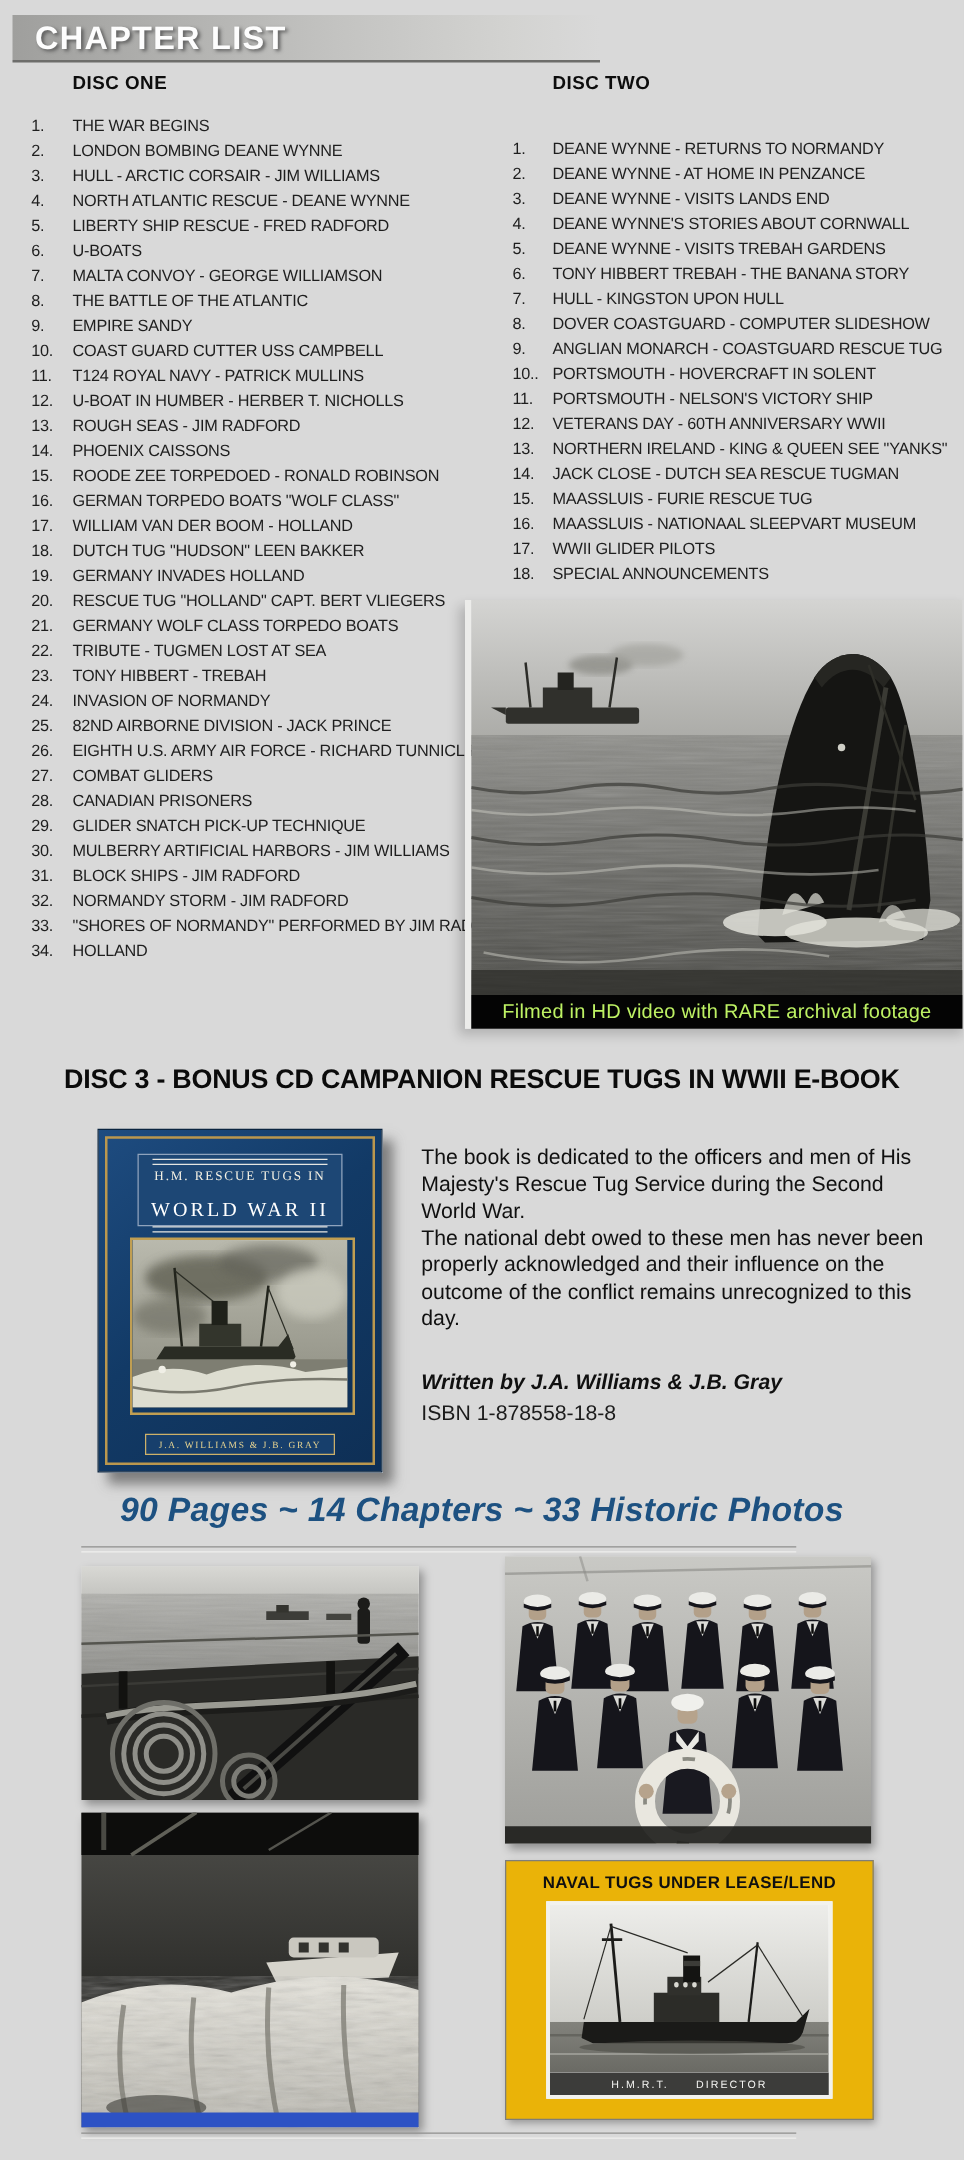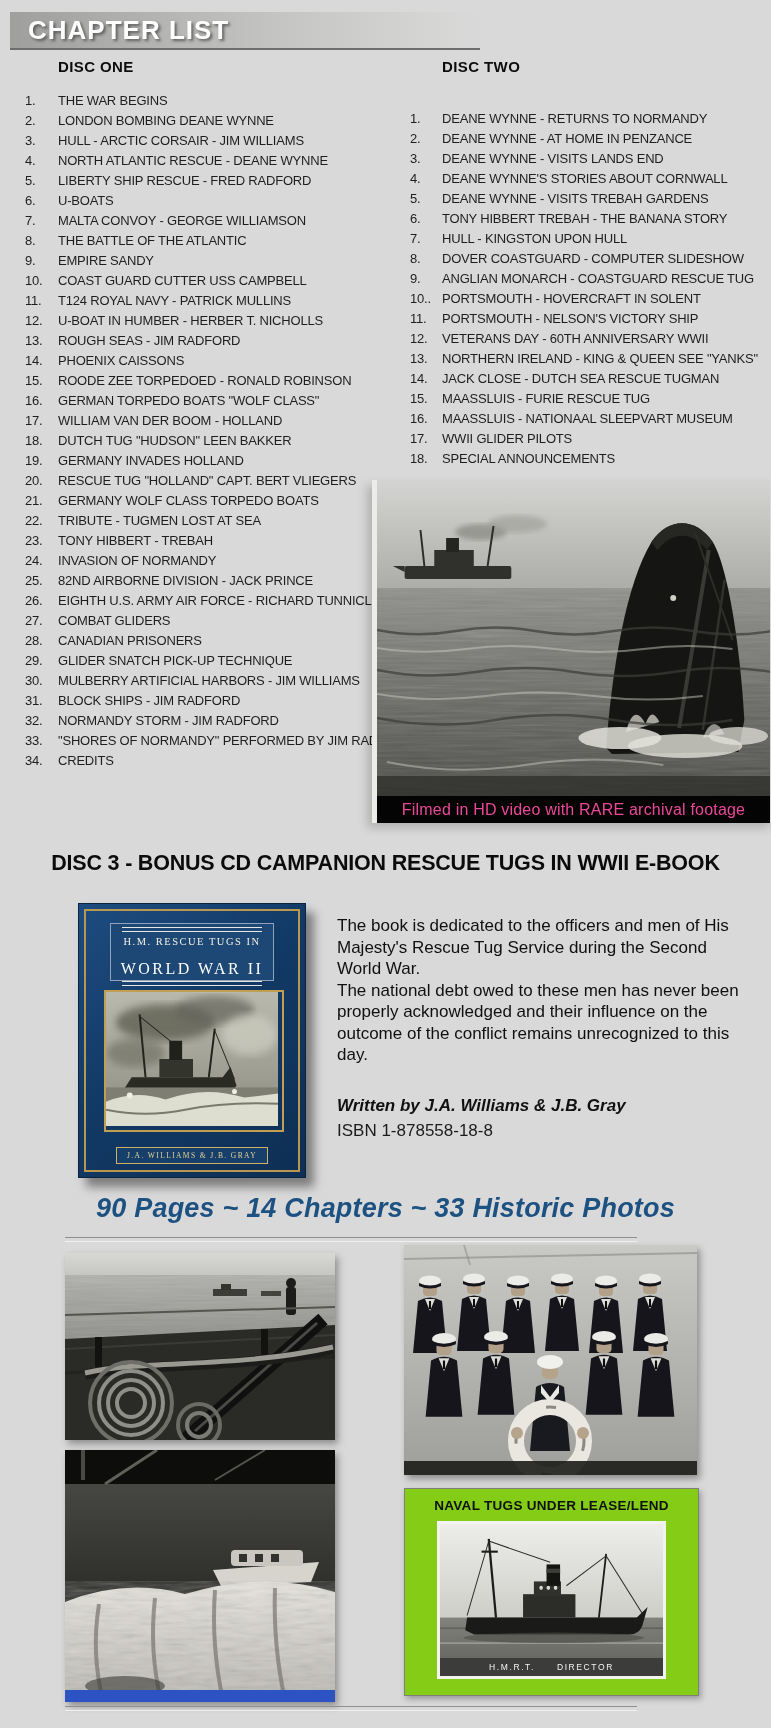--- a/index.html
+++ b/index.html
@@ -21,21 +21,21 @@
   #d1 h2{padding-left:33px;} #d2 h2{padding-left:32px;}
   .disc ol{list-style:none;margin:16px 0 0 0;padding:0;}
   #d2 ol{margin-top:34px;}
   .disc li{display:flex;height:20px;line-height:20px;font-size:13px;letter-spacing:-.2px;color:#1e1e1e;}
   .num{width:33px;flex:none;} #d2 .num{width:32px;}
 
   
   #ship{left:372px;top:480px;width:398px;border-left:5px solid #ececea;
         box-shadow:-5px 5px 9px rgba(0,0,0,.18);}
   #ship svg{display:block;}
-  #ship .cap{width:393px;height:27px;background:#040404;color:#ec4899;font-size:16px;
+  #ship .cap{width:393px;height:27px;background:#040404;color:#bef264;font-size:16px;
              line-height:27px;text-align:center;letter-spacing:.2px;}
 
   
   #disc3{left:0;top:851px;width:771px;text-align:center;font-size:21.5px;font-weight:bold;
          color:#0b0b0b;letter-spacing:-.2px;}
 
   
   #cover{left:78px;top:903px;width:226px;height:273px;border:1px solid #0a2440;
          background:linear-gradient(140deg,#1e4c80,#123a66 45%,#0e2f55);
          box-shadow:8px 9px 9px rgba(95,95,95,.75);}
@@ -68,21 +68,21 @@
   #ruleA{left:65px;top:1237px;width:572px;}
   #ruleB{left:65px;top:1706px;width:572px;}
 
   
   .photo-box{box-shadow:3px 4px 7px rgba(0,0,0,.35);}
   .photo-box svg{display:block;}
   #phDeck{left:65px;top:1253px;width:270px;height:187px;}
   #phCrew{left:404px;top:1245px;width:293px;height:230px;}
   #phBow{left:65px;top:1450px;width:270px;height:252px;}
 
-  #frame{left:404px;top:1488px;width:293px;height:206px;background:#84cc16;
+  #frame{left:404px;top:1488px;width:293px;height:206px;background:#eab308;
          border:1px solid #7e7e7a;box-shadow:2px 3px 6px rgba(0,0,0,.3);}
   #frame .fcap{height:32px;line-height:34px;text-align:center;font-weight:bold;font-size:13.5px;
                color:#101010;letter-spacing:.3px;}
   #frame .fwrap{margin:0 32px;border:3px solid #f2f2ee;background:#fff;}
   #frame .fwrap svg{display:block;}
   #frame .plate{height:18px;line-height:18px;background:#3c3c3a;color:#f4f4f2;font-size:8.5px;
                 letter-spacing:1.6px;text-align:center;}
   #frame .plate span{padding:0 9px;}
 </style>
 </head>
@@ -224,21 +224,21 @@
         <li>
           <span class="num">32.</span>
           <span class="ttl">NORMANDY STORM - JIM RADFORD</span>
         </li>
         <li>
           <span class="num">33.</span>
           <span class="ttl">"SHORES OF NORMANDY" PERFORMED BY JIM RADFORD</span>
         </li>
         <li>
           <span class="num">34.</span>
-          <span class="ttl">CREDITS</span>
+          <span class="ttl">HOLLAND</span>
         </li>
       </ol>
   </div>
 
   <div id="d2" class="disc abs">
     <h2>DISC TWO</h2>
     <ol>
         <li>
           <span class="num">1.</span>
           <span class="ttl">DEANE WYNNE - RETURNS TO NORMANDY</span>

